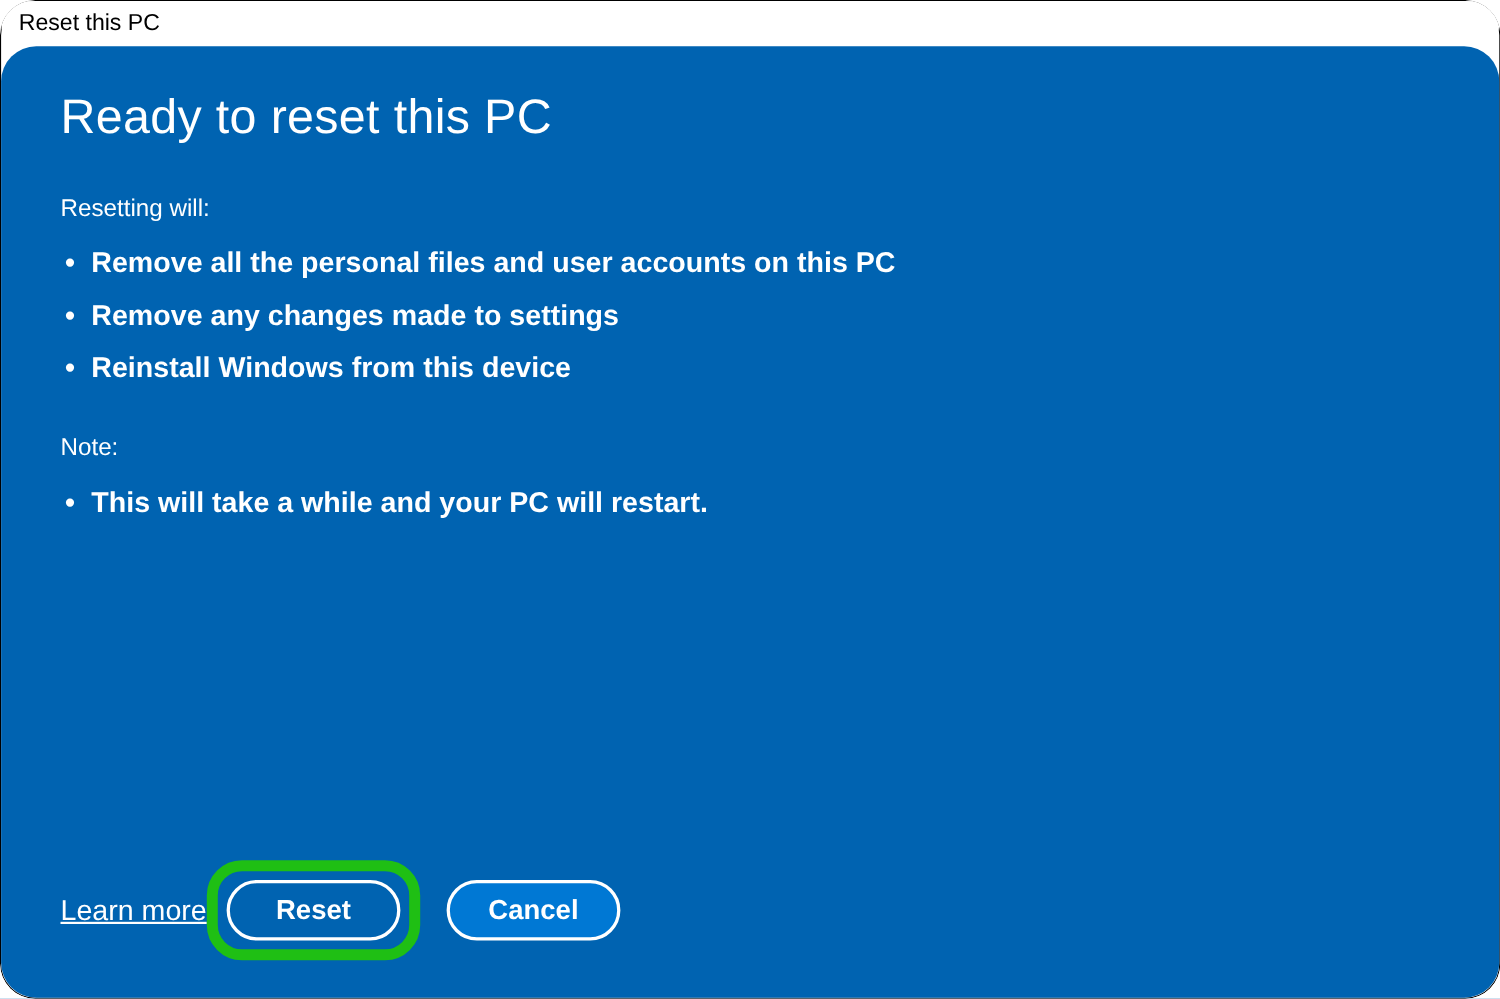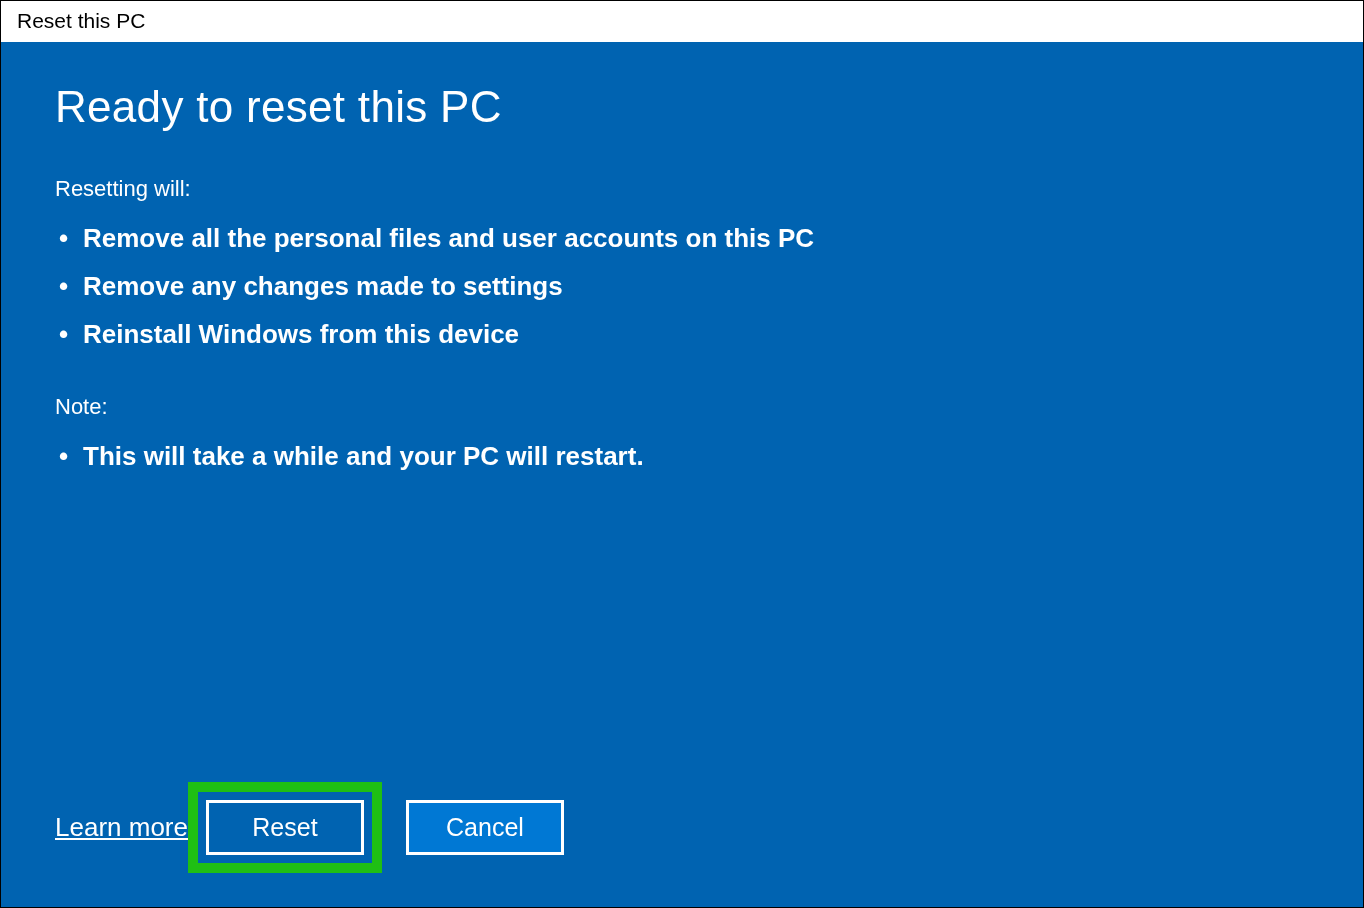--- a/index.html
+++ b/index.html
@@ -1,18 +1,19 @@
 <!DOCTYPE html>
 <html><head>
   <meta charset="utf-8">
   <style>
     * {
       margin: 0;
       padding: 0;
       box-sizing: border-box;
+      border-radius: 32px;
     }
     body {
       font-family: "Segoe UI", -apple-system, BlinkMacSystemFont, sans-serif;
       width: 1364px;
       height: 908px;
       background: #fff;
       overflow: hidden;
     }
     .window {
       width: 100%;
@@ -88,21 +89,21 @@
       border: 10px solid #1fbf14;
       padding: 8px;
       display: inline-flex;
     }
     .btn {
       background: #0063b1;
       color: #fff;
       border: 3px solid #fff;
       font-size: 25px;
       font-family: inherit;
-      font-weight: 400;
+      font-weight: 700;
       width: 158px;
       height: 55px;
       cursor: pointer;
       display: flex;
       align-items: center;
       justify-content: center;
     }
     .btn-cancel {
       background: #0078d4;
     }

